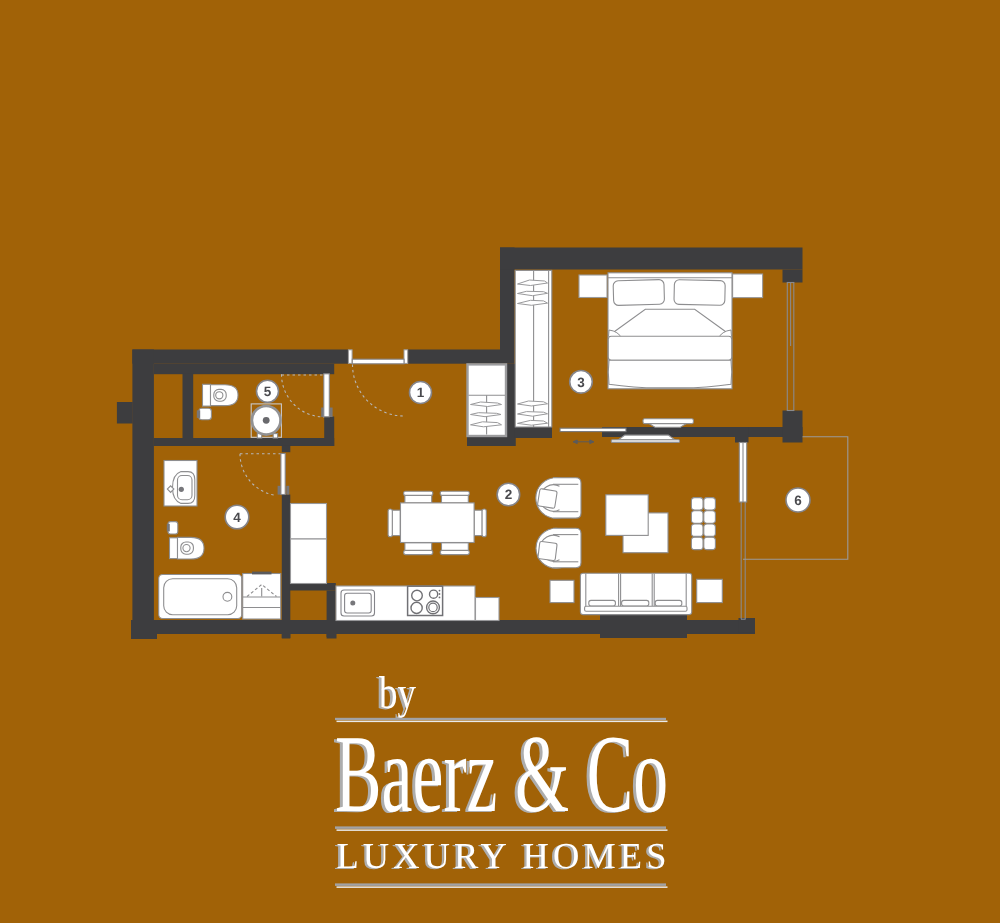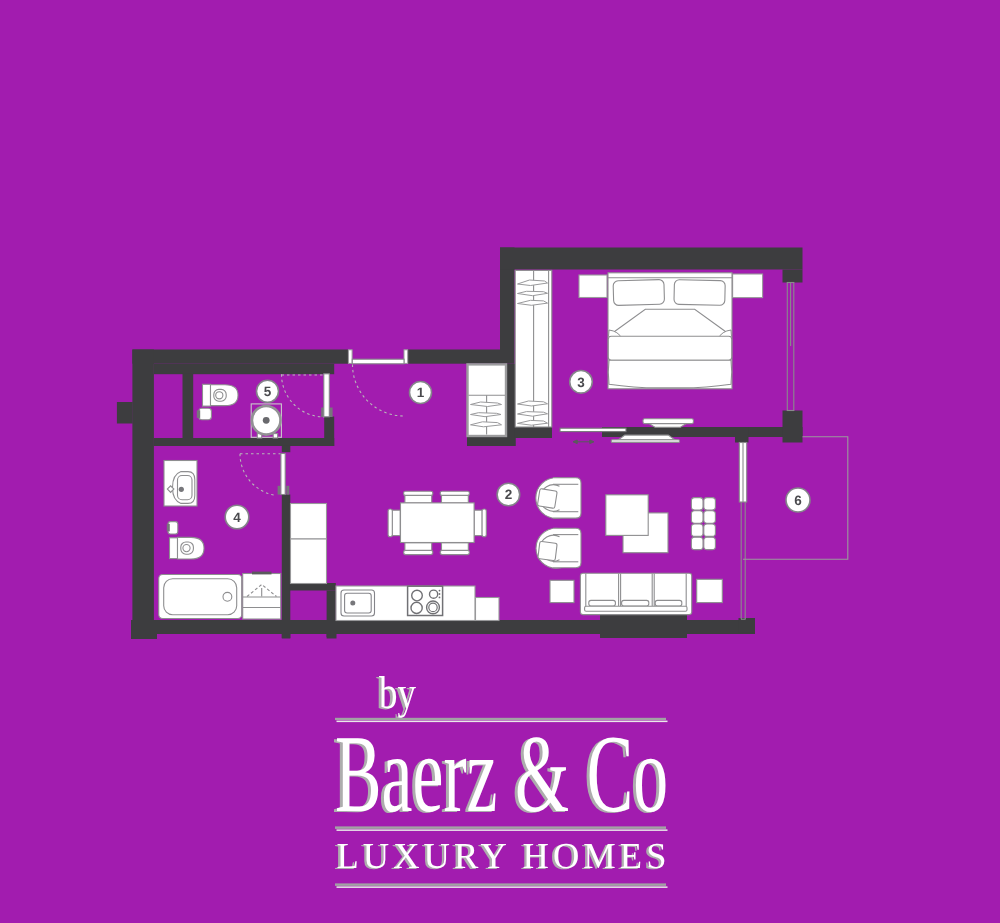--- a/index.html
+++ b/index.html
@@ -1,16 +1,16 @@
 <!DOCTYPE html>
 <html><head>
 <meta charset="utf-8">
 <style>
   html,body{margin:0;padding:0;background:#ffffff;}
-  .page{position:relative;width:1000px;height:923px;background:#a21caf;overflow:hidden;
+  .page{position:relative;width:1000px;height:923px;background:#a16207;overflow:hidden;
         font-family:"Liberation Sans", sans-serif;}
   svg text{text-rendering:geometricPrecision;}
 </style>
 </head>
 <body>
 <div class="page">
 <svg width="1000" height="923" viewBox="0 0 1000 923">
 <defs>
   <filter id="soft" x="-20%" y="-20%" width="140%" height="140%">
     <feGaussianBlur stdDeviation="0.6"></feGaussianBlur>

